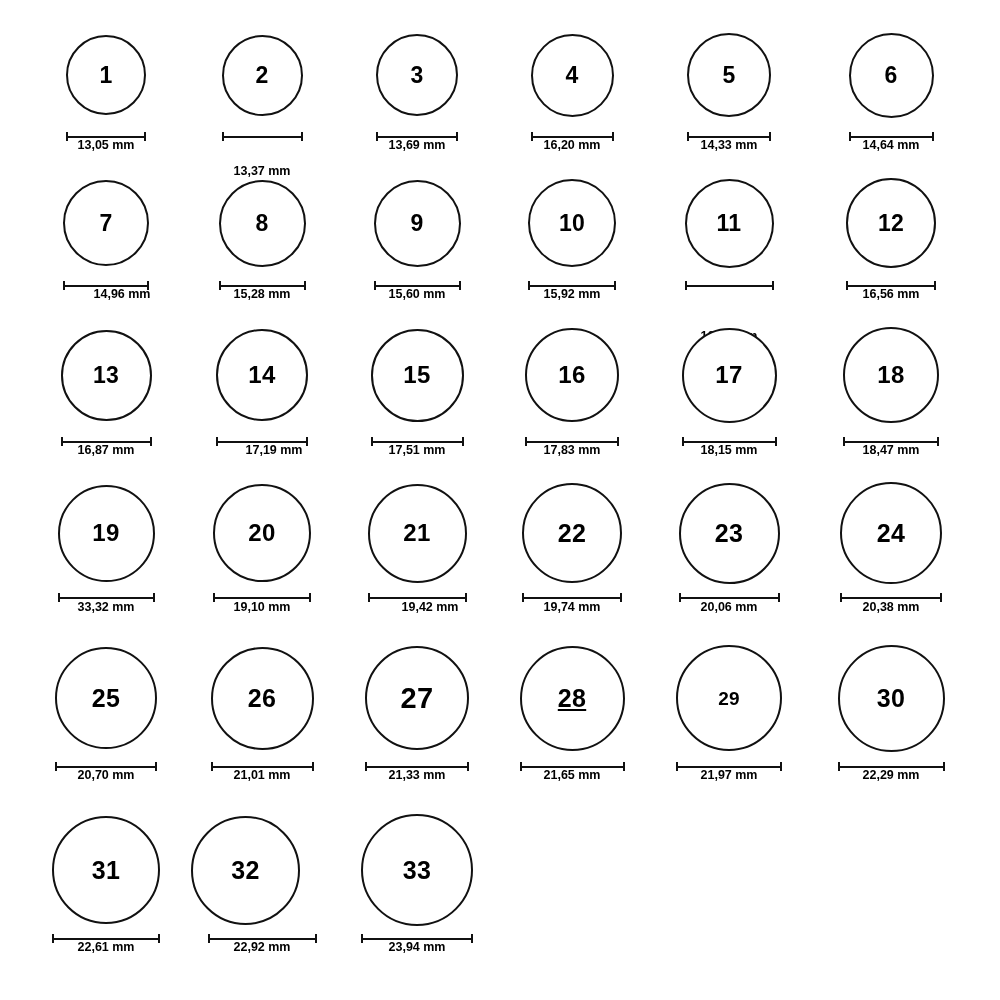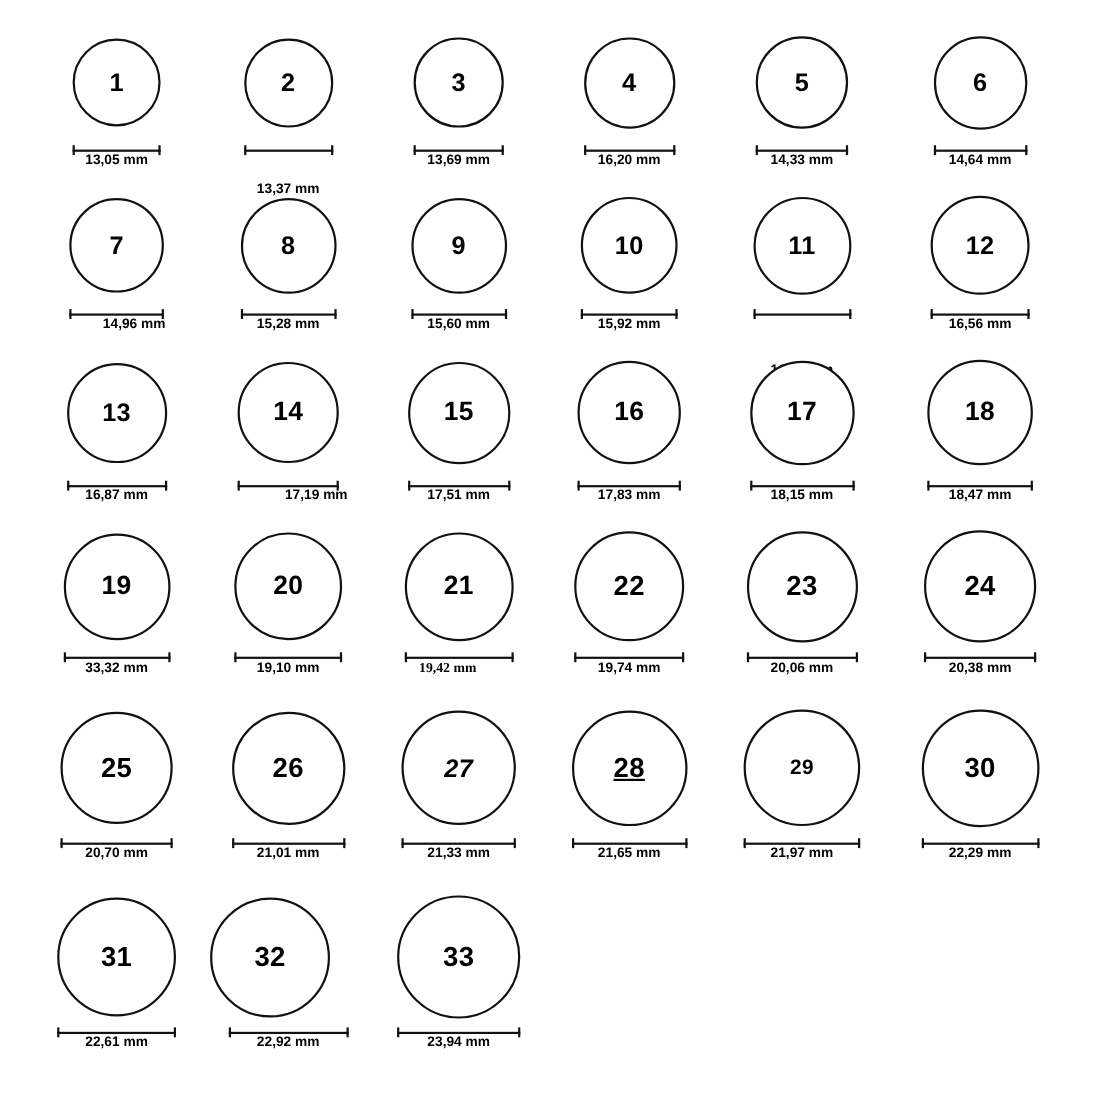--- a/index.html
+++ b/index.html
@@ -218,21 +218,21 @@
     </div>
     <div class="size-cell">
       <div class="ring-circle" style="left: 216px; top: 329px; width: 92px; height: 92px;">
         <span class="ring-number" style="font-size: 24px;">14</span>
       </div>
       <div class="measure-bar" style="left: 216px; top: 437px; width: 92px;">
         <div class="bar-line"></div>
         <div class="cap left"></div>
         <div class="cap right"></div>
       </div>
-      <div class="measure-label" style="left: 176px; top: 444px; width: 140px; text-align: right;">17,19 mm</div>
+      <div class="measure-label" style="left: 204px; top: 444px; width: 140px;">17,19 mm</div>
     </div>
     <div class="size-cell">
       <div class="ring-circle" style="left: 370.5px; top: 328.5px; width: 93px; height: 93px;">
         <span class="ring-number" style="font-size: 24px;">15</span>
       </div>
       <div class="measure-bar" style="left: 370.5px; top: 437px; width: 93px;">
         <div class="bar-line"></div>
         <div class="cap left"></div>
         <div class="cap right"></div>
       </div>
@@ -295,21 +295,21 @@
     </div>
     <div class="size-cell">
       <div class="ring-circle" style="left: 367.5px; top: 483.5px; width: 99px; height: 99px;">
         <span class="ring-number" style="font-size: 24px;">21</span>
       </div>
       <div class="measure-bar" style="left: 367.5px; top: 593px; width: 99px;">
         <div class="bar-line"></div>
         <div class="cap left"></div>
         <div class="cap right"></div>
       </div>
-      <div class="measure-label" style="left: 337px; top: 601px; width: 140px; font-family: Liberation Serif, serif;">19,42 mm</div>
+      <div class="measure-label" style="left: 360px; top: 601px; width: 140px;">19,42 mm</div>
     </div>
     <div class="size-cell">
       <div class="ring-circle" style="left: 522px; top: 483px; width: 100px; height: 100px;">
         <span class="ring-number" style="font-size: 25px;">22</span>
       </div>
       <div class="measure-bar" style="left: 522px; top: 593px; width: 100px;">
         <div class="bar-line"></div>
         <div class="cap left"></div>
         <div class="cap right"></div>
       </div>
@@ -354,21 +354,21 @@
       </div>
       <div class="measure-bar" style="left: 210.5px; top: 762px; width: 103px;">
         <div class="bar-line"></div>
         <div class="cap left"></div>
         <div class="cap right"></div>
       </div>
       <div class="measure-label" style="left: 192px; top: 769px; width: 140px;">21,01 mm</div>
     </div>
     <div class="size-cell">
       <div class="ring-circle" style="left: 365px; top: 646px; width: 104px; height: 104px;">
-        <span class="ring-number" style="font-size: 23px; font-style: italic;">27</span>
+        <span class="ring-number" style="font-size: 29px;">27</span>
       </div>
       <div class="measure-bar" style="left: 365px; top: 762px; width: 104px;">
         <div class="bar-line"></div>
         <div class="cap left"></div>
         <div class="cap right"></div>
       </div>
       <div class="measure-label" style="left: 347px; top: 769px; width: 140px;">21,33 mm</div>
     </div>
     <div class="size-cell">
       <div class="ring-circle" style="left: 519.5px; top: 645.5px; width: 105px; height: 105px; text-decoration: underline;">

